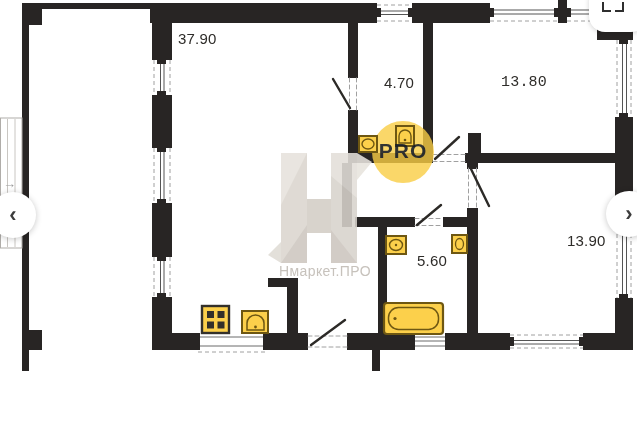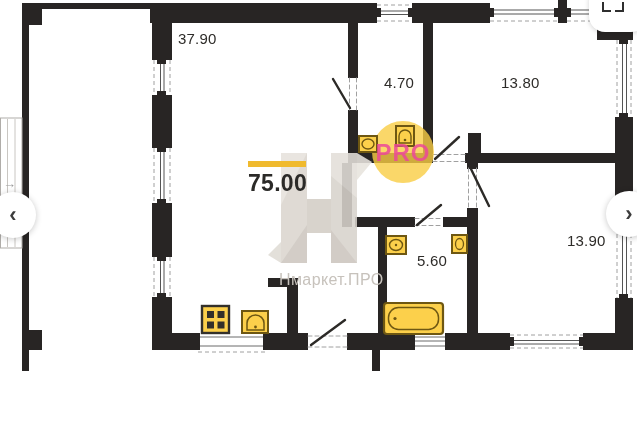--- a/index.html
+++ b/index.html
@@ -4,22 +4,22 @@
 <style>
   html,body{margin:0;padding:0;background:#fff;}
   .stage{position:relative;width:637px;height:371px;overflow:hidden;background:#fff;
          font-family:"Liberation Sans",sans-serif;}
   .stage svg{position:absolute;left:0;top:0;}
   .lbl{position:absolute;font-size:15px;color:#2e2c29;letter-spacing:.2px;pointer-events:none;}
   .total{position:absolute;left:248px;top:161px;pointer-events:none;}
   .total .bar{width:58px;height:6px;background:#f0ba2e;margin-bottom:3px;}
   .total .val{font-size:23px;font-weight:700;color:#2b2a28;letter-spacing:.3px;}
   .pro-text{position:absolute;left:372px;top:139px;width:62px;text-align:center;
-            font-size:24px;font-weight:700;color:#ec4899;letter-spacing:1px;opacity:.85;pointer-events:none;}
-  .brand{position:absolute;left:279px;top:271px;font-size:16px;color:#c7c2bc;
+            font-size:21px;font-weight:700;color:#0f172a;letter-spacing:1px;opacity:.85;pointer-events:none;}
+  .brand{position:absolute;left:279px;top:263px;font-size:14px;color:#c7c2bc;
          letter-spacing:.4px;pointer-events:none;}
   .sym{position:absolute;color:#9a9a9a;pointer-events:none;}
   .entry-arrow{left:3px;top:176px;font-size:13px;}
   .porch-arrow{left:324px;top:400px;font-size:15px;}
   .nav-btn{position:absolute;width:46px;height:46px;border-radius:50%;background:#fff;
            box-shadow:0 1px 6px rgba(0,0,0,.22);display:flex;align-items:center;justify-content:center;
            font-size:22px;font-weight:600;color:#3c3c3c;cursor:pointer;border:none;padding:0;
            font-family:"Liberation Sans",sans-serif;}
   .nav-prev{left:-10px;top:192px;}
   .nav-next{left:606px;top:191px;}
@@ -267,28 +267,24 @@
   <g>
     <rect x="297" y="399" width="75" height="26" fill="#fff" stroke="#b8b5b1" stroke-width="1.2"></rect>
     <line x1="297" y1="407.5" x2="372" y2="407.5" stroke="#c5c2be" stroke-width="1"></line>
     <line x1="297" y1="416" x2="372" y2="416" stroke="#c5c2be" stroke-width="1"></line>
   </g>
   <ellipse cx="322" cy="437" rx="24" ry="10" fill="#403d3a"></ellipse>
 </svg>
 
   <span class="lbl" style="left:178px;top:30px;">37.90</span>
   <span class="lbl" style="left:384px;top:74px;">4.70</span>
-  <span class="lbl" style="left:501px;top:74px;">13.80</span>
+  <span class="lbl" style="left:501px;top:74px;font-family:Liberation Mono, monospace;">13.80</span>
   <span class="lbl" style="left:527px;top:232px;margin-left:40px;">13.90</span>
   <span class="lbl" style="left:417px;top:252px;text-align:right;">5.60</span>
 
-  <div class="total">
-    <div class="bar"></div>
-    <div class="val">75.00</div>
-  </div>
 
   <div class="pro-text">PRO</div>
   <div class="brand">Нмаркет.ПРО</div>
 
   <span class="sym entry-arrow">→</span>
   <span class="sym porch-arrow">↑</span>
 
   <button class="nav-btn nav-prev">
     <span>‹</span>
   </button>

